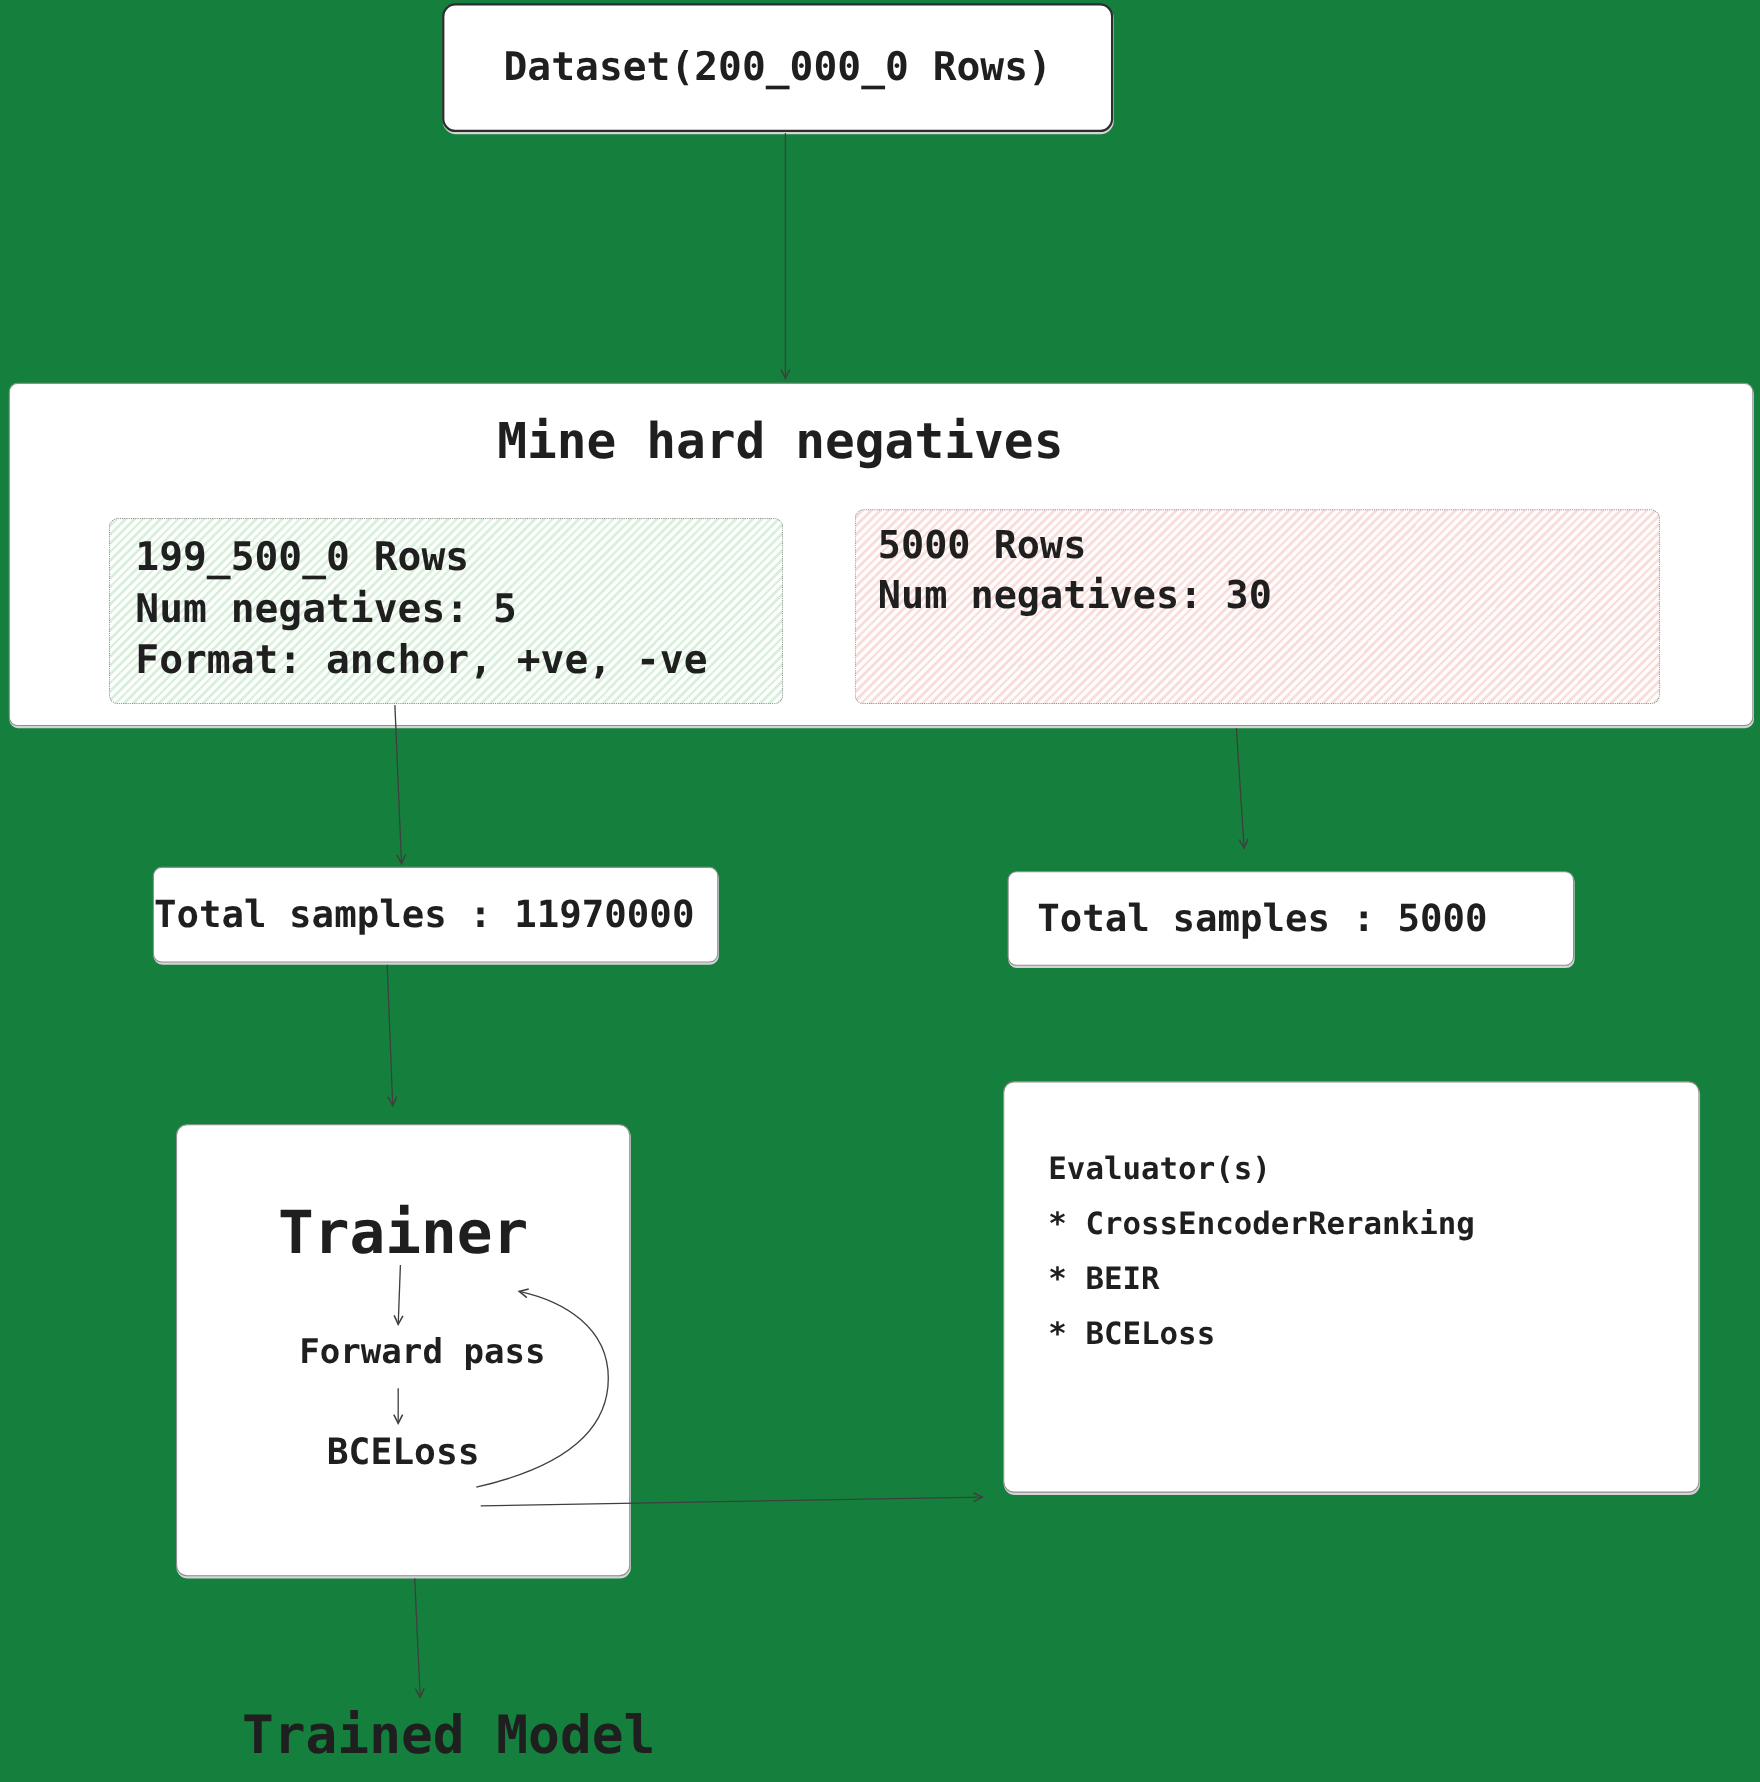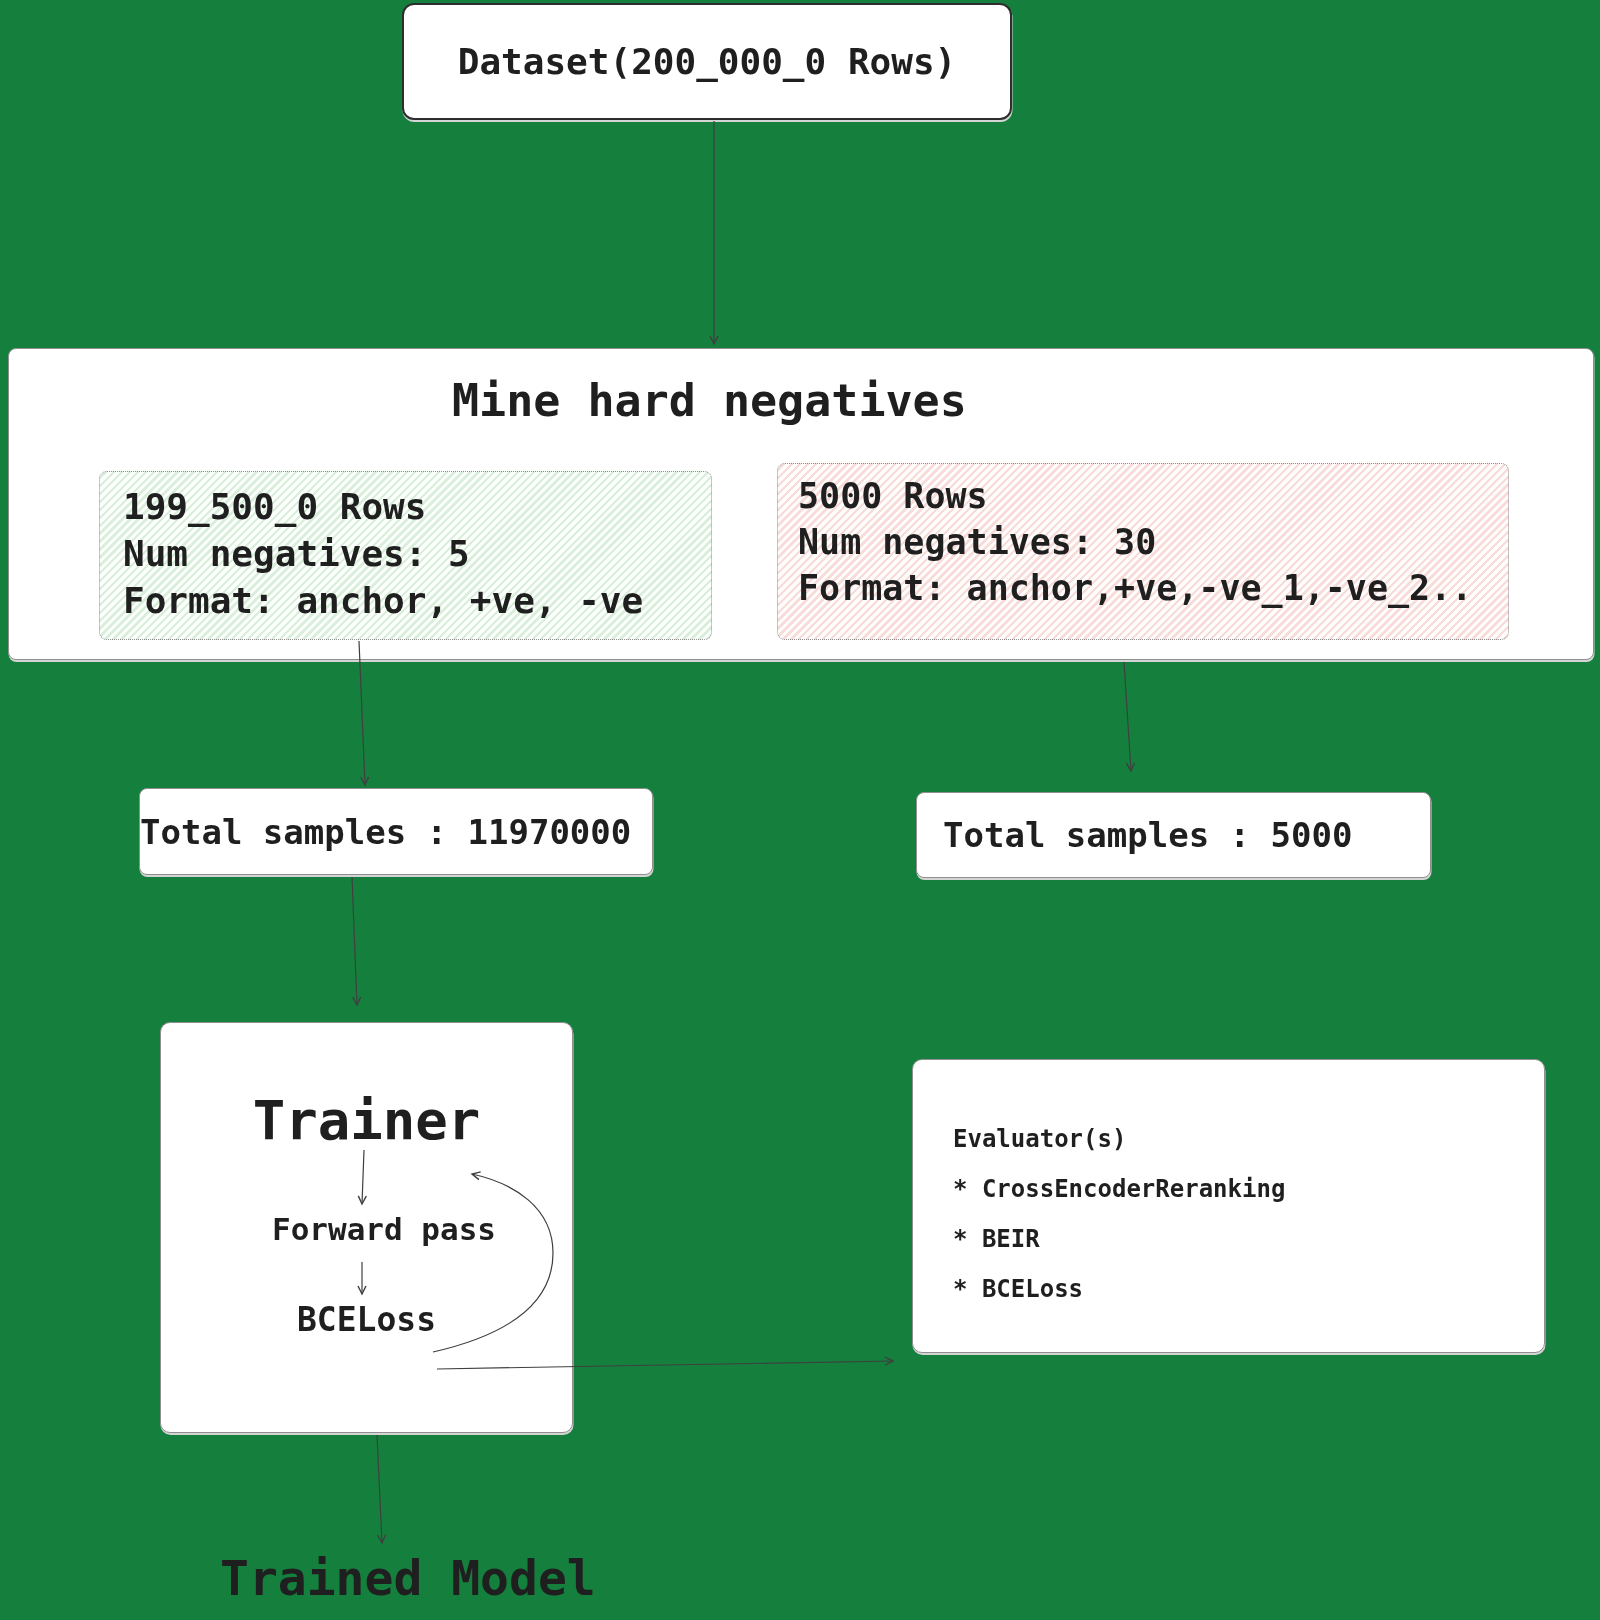--- a/index.html
+++ b/index.html
@@ -40,21 +40,21 @@
     font-size:35px;line-height:46px;padding:9px 0 0 20px;
     overflow:visible;
   }
   .total-box{display:flex;align-items:center;font-size:34px;border-radius:8px;}
   .total-train{left:139px;top:788px;width:514px;height:87px;justify-content:flex-start;}
   .total-eval{left:916px;top:792px;width:515px;height:86px;padding-left:26px;}
   .trainer-box{left:160px;top:1022px;width:413px;height:411px;}
   .trainer-title{position:absolute;left:50%;transform:translateX(-50%);top:66px;font-size:54px;white-space:nowrap;}
   .trainer-step1{position:absolute;left:111px;top:188px;font-size:31px;white-space:nowrap;}
   .trainer-step2{position:absolute;left:136px;top:277px;font-size:33px;white-space:nowrap;}
-  .evaluator-box{left:912px;top:1059px;width:633px;height:294px;padding:54px 0 0 40px;font-size:24px;line-height:50px;}
+  .evaluator-box{left:912px;top:983px;width:633px;height:374px;padding:54px 0 0 40px;font-size:28px;line-height:50px;}
   .evaluator-box div{white-space:nowrap;}
   .trained-model{position:absolute;left:220px;top:1550px;font-size:48px;white-space:nowrap;}
   svg.connectors{position:absolute;left:0;top:0;z-index:5;pointer-events:none;}
   .conn{fill:none;stroke:#3f3f3f;stroke-width:1.2px;}
 </style>
 </head>
 <body>
 
 <div class="canvas">
 
@@ -84,21 +84,20 @@
 
   <div class="hatch train-split">
     <div>199_500_0 Rows</div>
     <div>Num negatives: 5</div>
     <div>Format: anchor, +ve, -ve</div>
   </div>
 
   <div class="hatch eval-split">
     <div>5000 Rows</div>
     <div>Num negatives: 30</div>
-    <div>Format: anchor,+ve,-ve_1,-ve_2..</div>
   </div>
 
   <div class="box total-box total-train">
     <span>Total samples : 11970000</span>
   </div>
 
   <div class="box total-box total-eval">
     <span>Total samples : 5000</span>
   </div>
 

